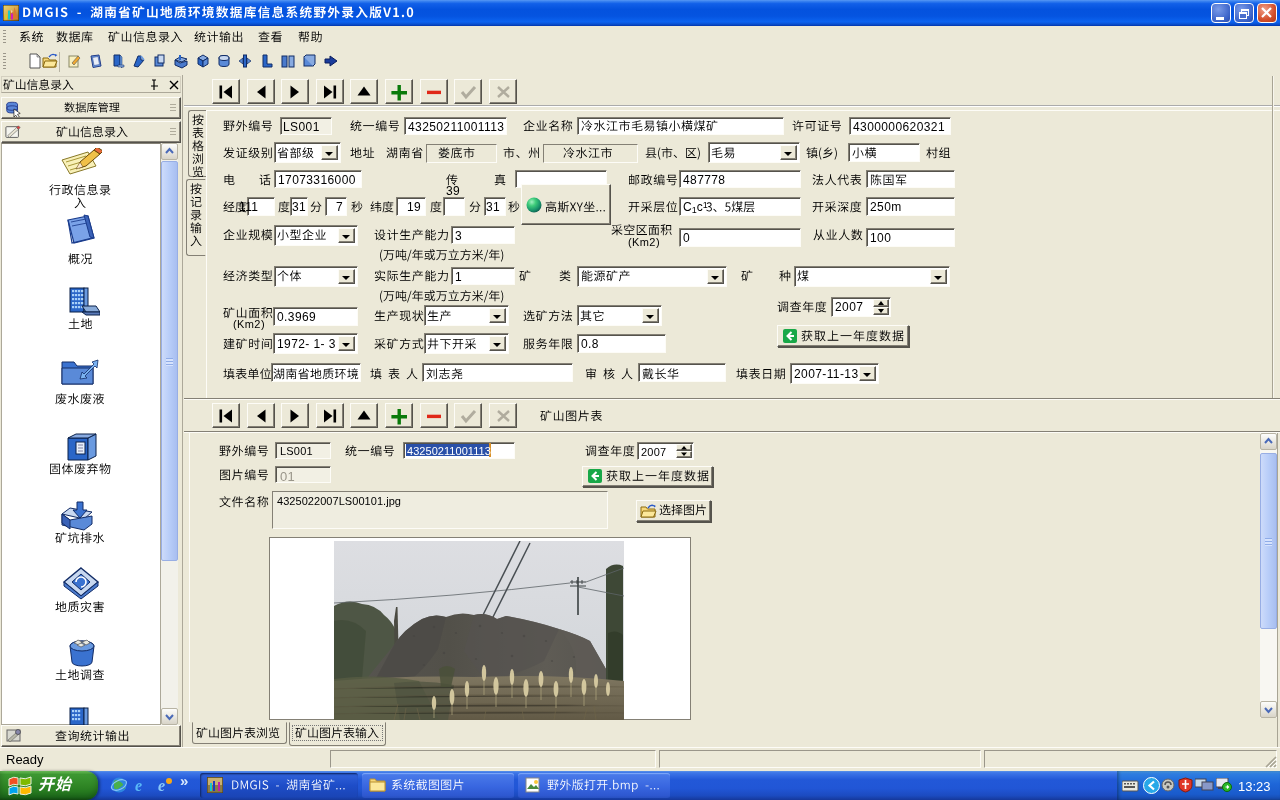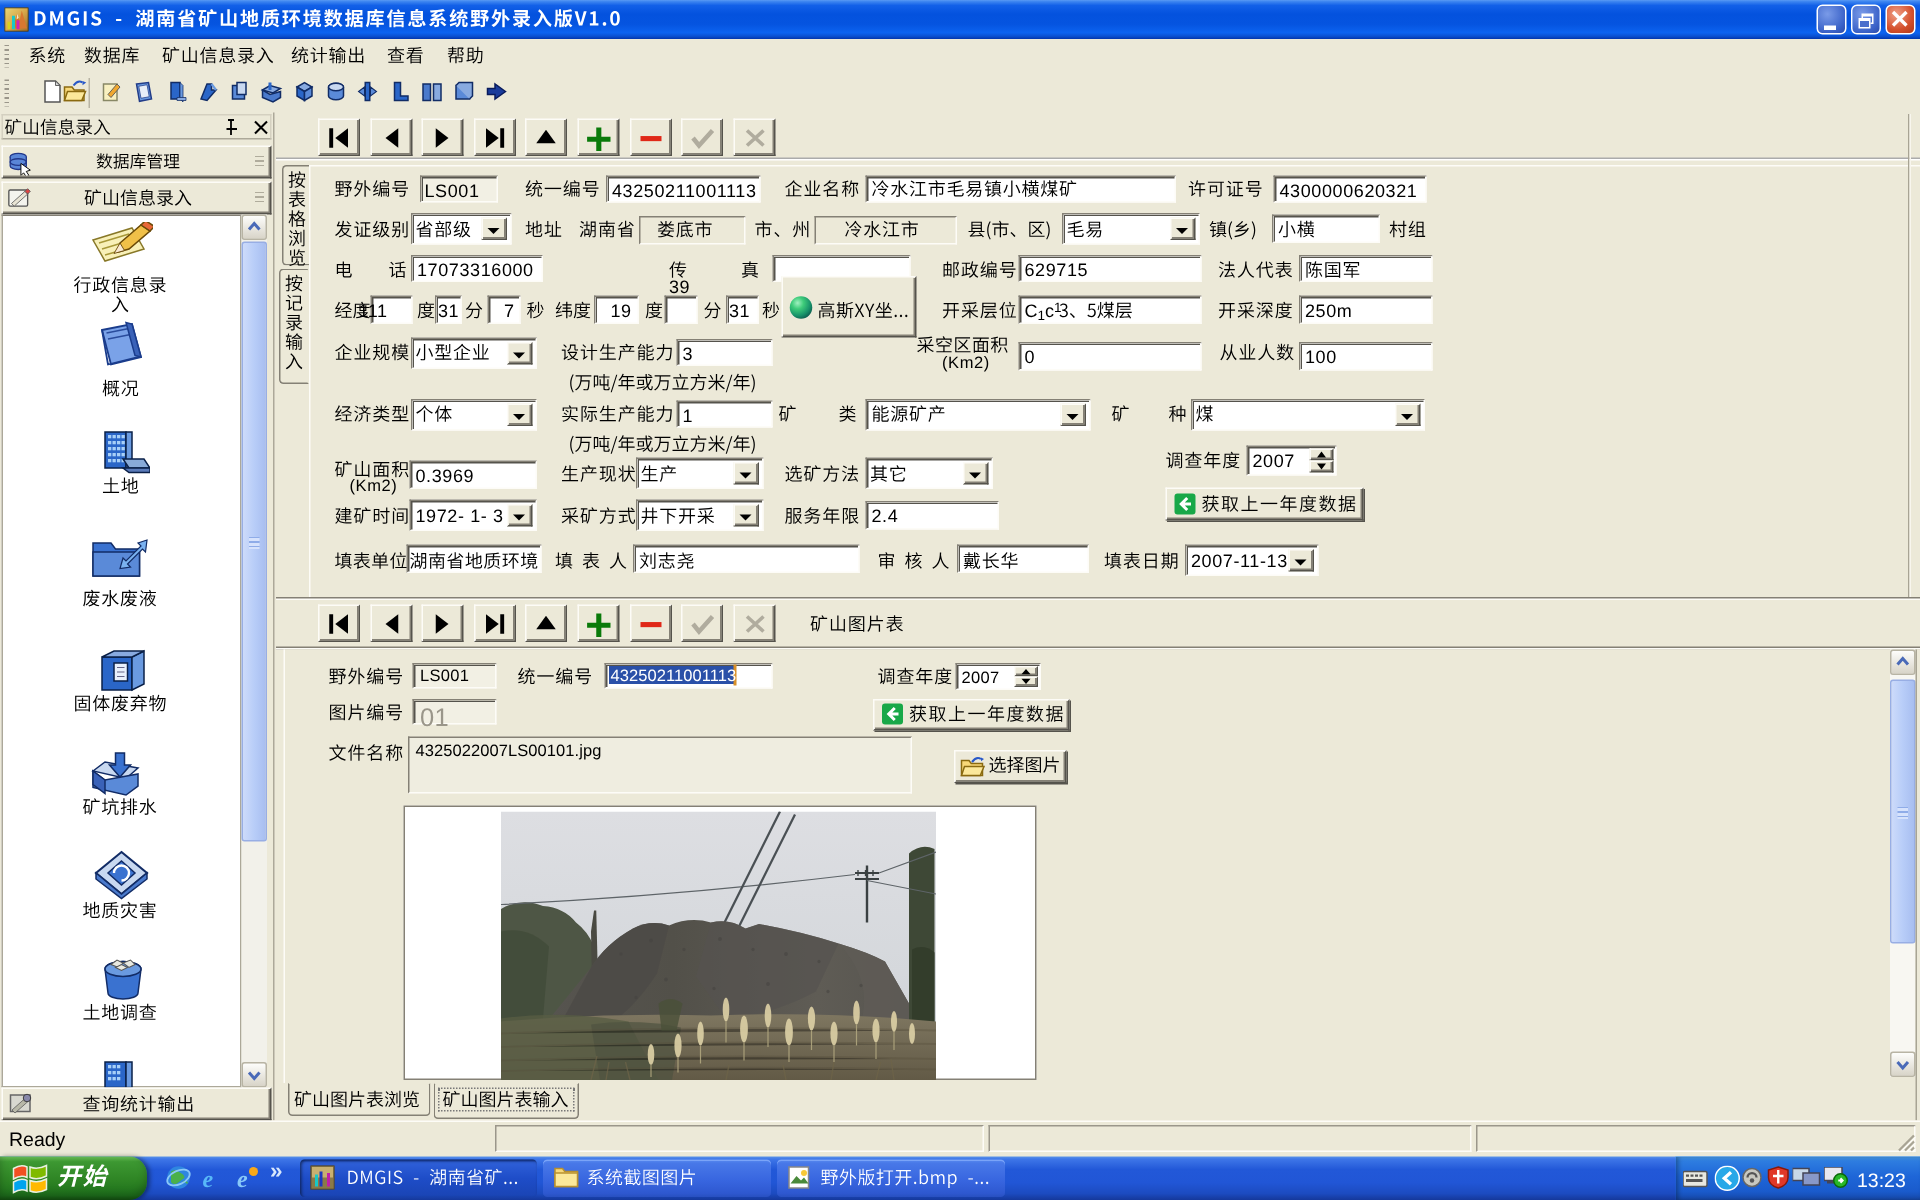--- a/index.html
+++ b/index.html
@@ -328,21 +328,21 @@
 <div class="sunk abs" style="left:708px;top:142px;width:92px;height:21px">
       <div class="cbtn" style="height:15px"></div>
     </div>
 <div class="sunk abs" style="left:848px;top:143px;width:72px;height:19px"></div>
 
 <div class="sunk abs" style="left:274px;top:170px;width:88px;height:18px"></div>
 <div class="sunk abs" style="left:515px;top:170px;width:92px;height:18px"></div>
 <div class="sunk abs" style="left:679px;top:170px;width:122px;height:18px"></div>
 <div class="sunk abs" style="left:866px;top:170px;width:89px;height:18px"></div>
 <div class="lat abs" style="left:278px;top:173px">17073316000</div>
-<div class="lat abs" style="left:683px;top:173px">629715</div>
+<div class="lat abs" style="left:683px;top:173px">487778</div>
 
 <div class="sunk abs" style="left:247px;top:197px;width:28px;height:19px"></div>
 <div class="sunk abs" style="left:290px;top:197px;width:18px;height:19px"></div>
 <div class="sunk abs" style="left:325px;top:197px;width:22px;height:19px"></div>
 <div class="sunk abs" style="left:396px;top:197px;width:30px;height:19px"></div>
 <div class="sunk abs" style="left:443px;top:197px;width:22px;height:19px"></div>
 <div class="sunk abs" style="left:484px;top:197px;width:22px;height:19px"></div>
 <div class="lat abs" style="left:239px;top:200px">111</div>
 <div class="lat abs" style="left:292px;top:200px">31</div>
 <div class="lat abs" style="left:336px;top:200px">7</div>
@@ -413,21 +413,21 @@
     </div>
 
 <div class="sunk abs" style="left:273px;top:333px;width:85px;height:21px">
       <div class="cbtn" style="height:15px"></div>
     </div>
 <div class="lat abs" style="left:277px;top:337px">1972- 1- 3</div>
 <div class="sunk abs" style="left:424px;top:333px;width:85px;height:21px">
       <div class="cbtn" style="height:15px"></div>
     </div>
 <div class="sunk abs" style="left:577px;top:334px;width:89px;height:19px"></div>
-<div class="lat abs" style="left:581px;top:337px">2.4</div>
+<div class="lat abs" style="left:581px;top:337px">0.8</div>
 <div class="raise abs" style="left:777px;top:325px;width:132px;height:22px;box-shadow:inset -1px -1px 0 #848075,1px 1px 0 #55534C"></div>
 <div class="abs" style="left:783px;top:329px;width:14px;height:14px;background:#18A848;border-radius:2px">
       <svg width="14" height="14" viewBox="0 0 14 14">
         <path d="M8.5 3 L4.5 7 L8.5 11 M4.5 7 L11 7" stroke="#fff" stroke-width="2" fill="none"></path>
       </svg>
     </div>
 
 <div class="sunk abs" style="left:271px;top:363px;width:90px;height:19px"></div>
 <div class="sunk abs" style="left:422px;top:363px;width:151px;height:19px"></div>
 <div class="sunk abs" style="left:638px;top:363px;width:88px;height:19px"></div>
@@ -501,21 +501,21 @@
       <svg width="14" height="5" viewBox="0 0 14 5">
         <path d="M7 1 L10 4.5 L4 4.5 Z" fill="#000"></path>
       </svg>
     </div>
 <div class="raise abs" style="left:676px;top:451px;width:16px;height:7px">
       <svg width="14" height="5" viewBox="0 0 14 5">
         <path d="M7 4 L10 .5 L4 .5 Z" fill="#000"></path>
       </svg>
     </div>
 <div class="sunk abs" style="left:275px;top:466px;width:56px;height:17px;background:#F2F0E4"></div>
-<div class="lat abs" style="left:280px;top:469px;color:#9A968A;font-size:17px;letter-spacing:.2px">01</div>
+<div class="lat abs" style="left:280px;top:469px;color:#9A968A;font-size:13px;letter-spacing:.2px">01</div>
 <div class="raise abs" style="left:582px;top:466px;width:131px;height:21px;box-shadow:inset -1px -1px 0 #848075,1px 1px 0 #55534C"></div>
 <div class="abs" style="left:588px;top:469px;width:14px;height:14px;background:#18A848;border-radius:2px">
       <svg width="14" height="14" viewBox="0 0 14 14">
         <path d="M8.5 3 L4.5 7 L8.5 11 M4.5 7 L11 7" stroke="#fff" stroke-width="2" fill="none"></path>
       </svg>
     </div>
 <div class="sunk2 abs" style="left:272px;top:491px;width:336px;height:38px;background:#EFEDE0"></div>
 <div class="lat abs" style="left:277px;top:495px;font-size:11px;letter-spacing:.05px">4325022007LS00101.jpg</div>
 <div class="raise abs" style="left:636px;top:500px;width:75px;height:22px;box-shadow:inset -1px -1px 0 #848075,1px 1px 0 #55534C"></div>
 <svg class="abs" style="left:640px;top:504px" width="17" height="14" viewBox="0 0 17 14">

